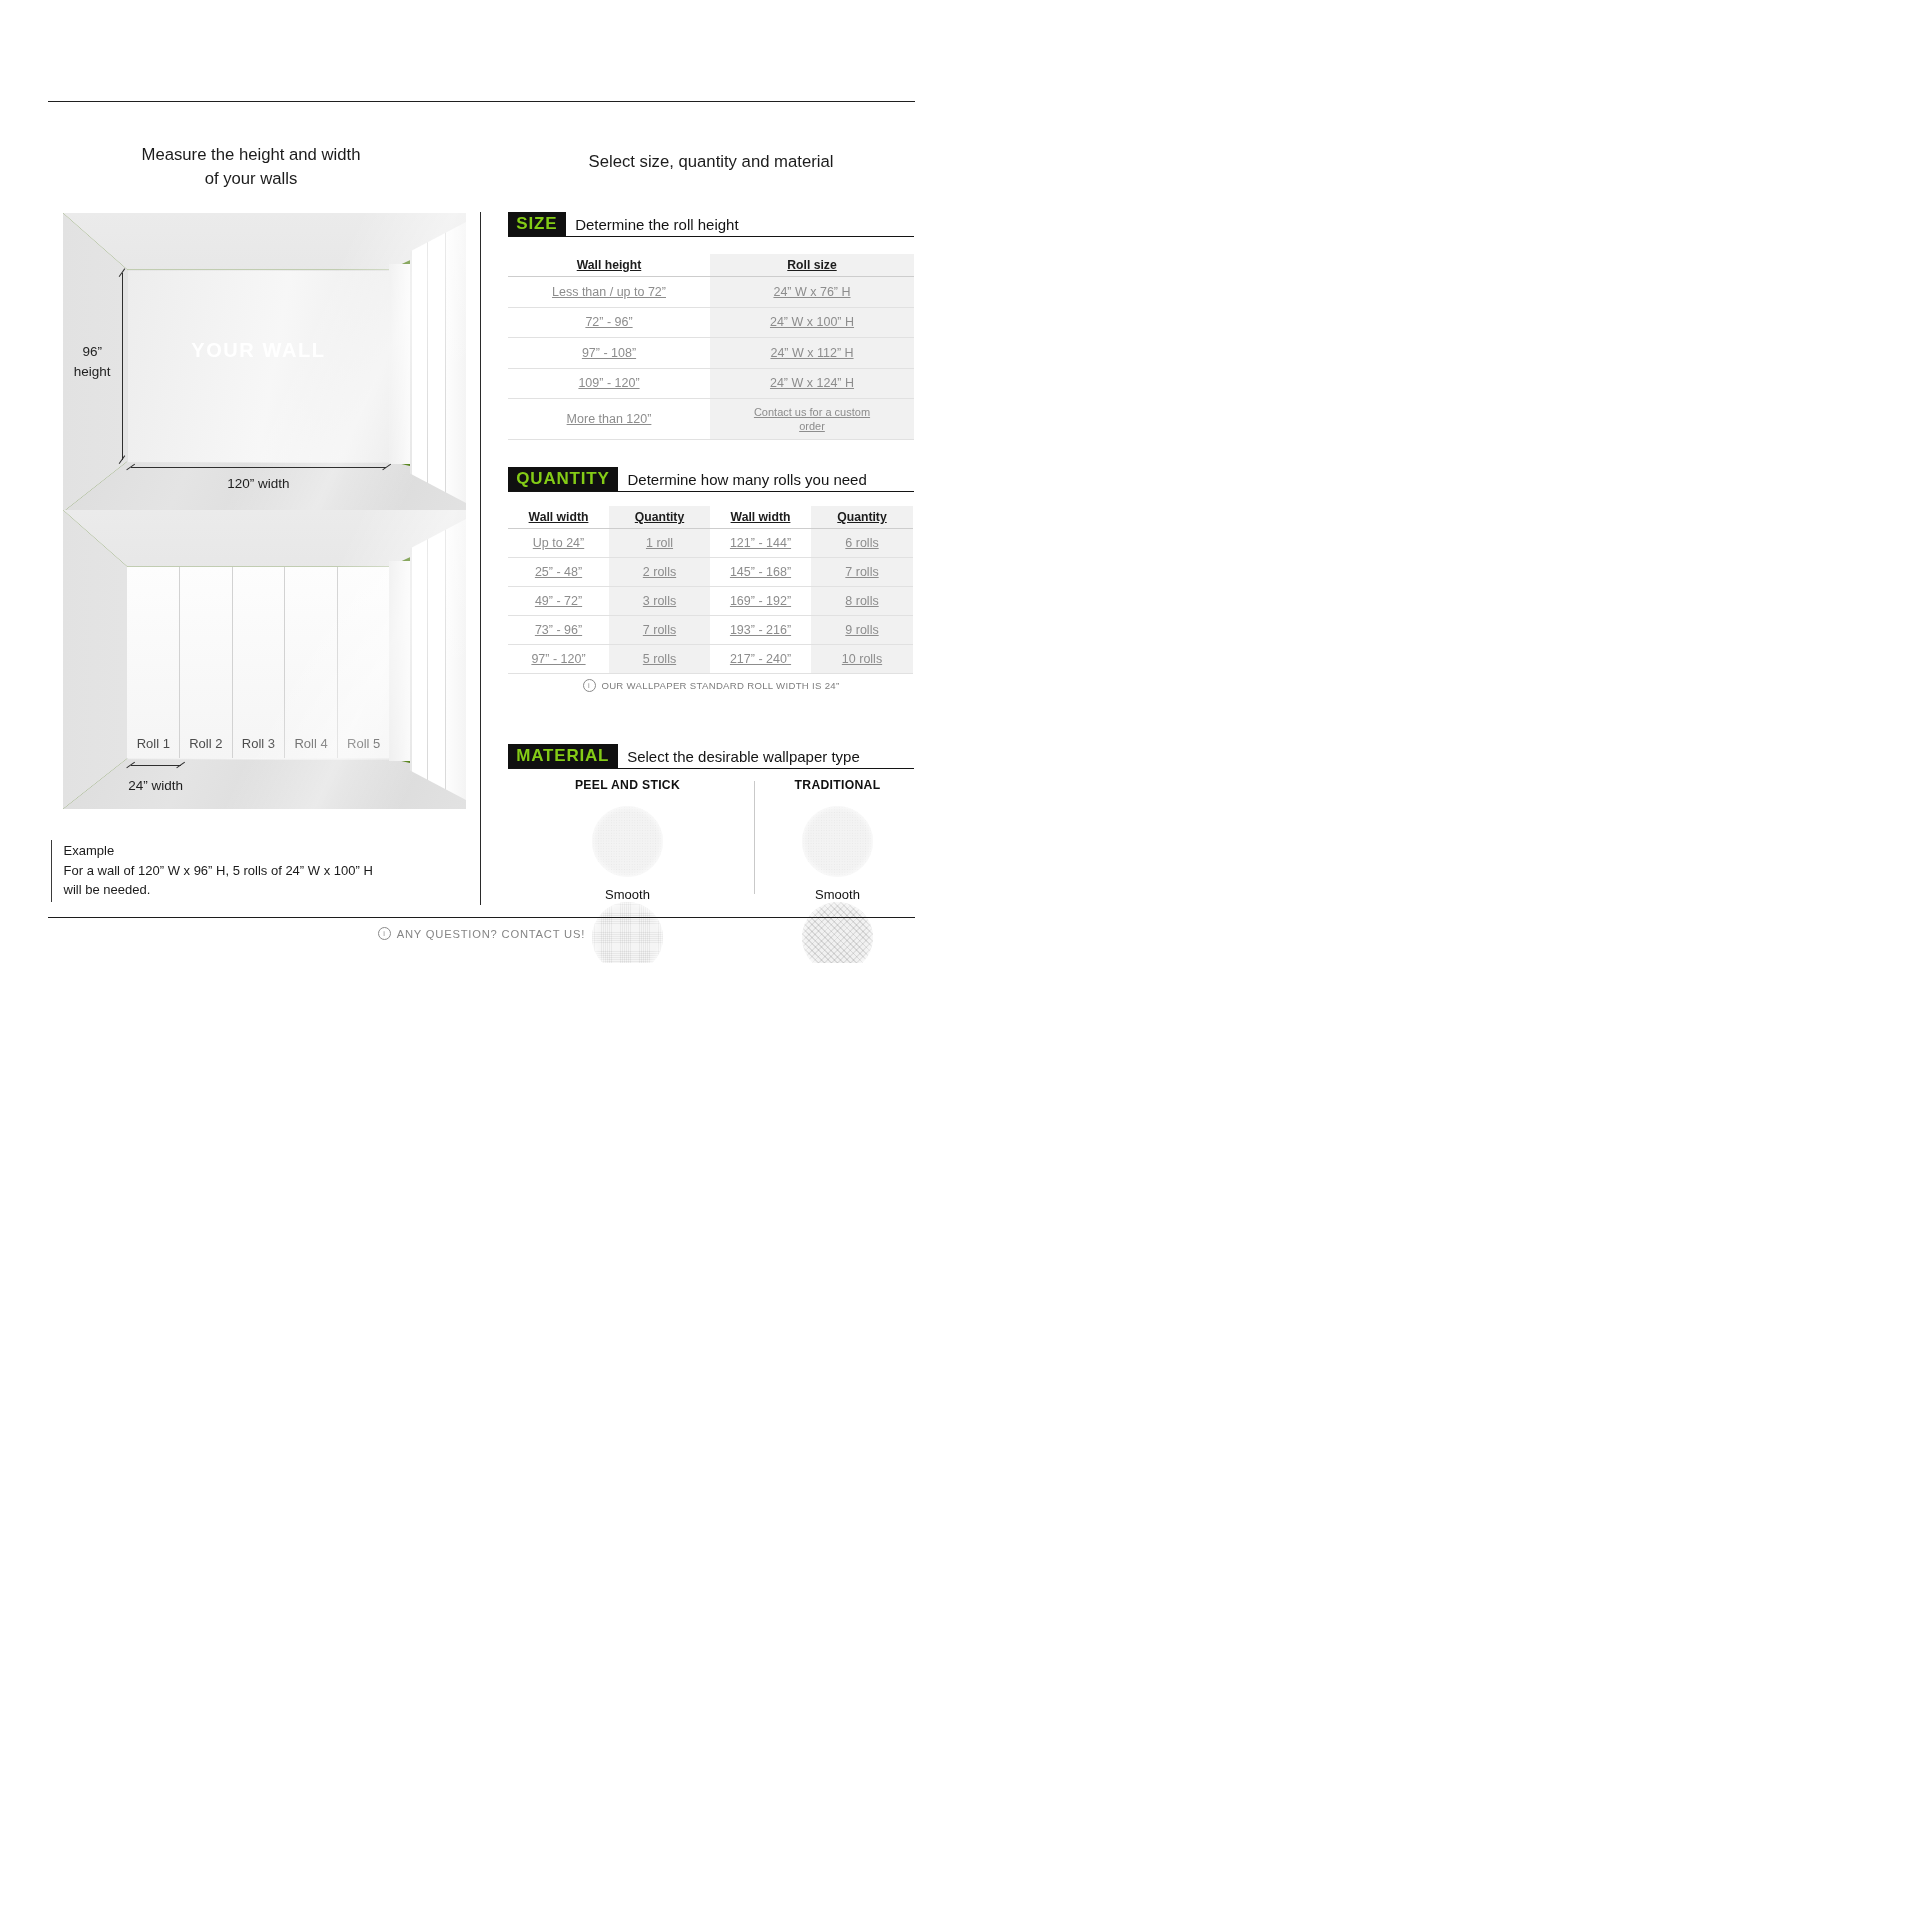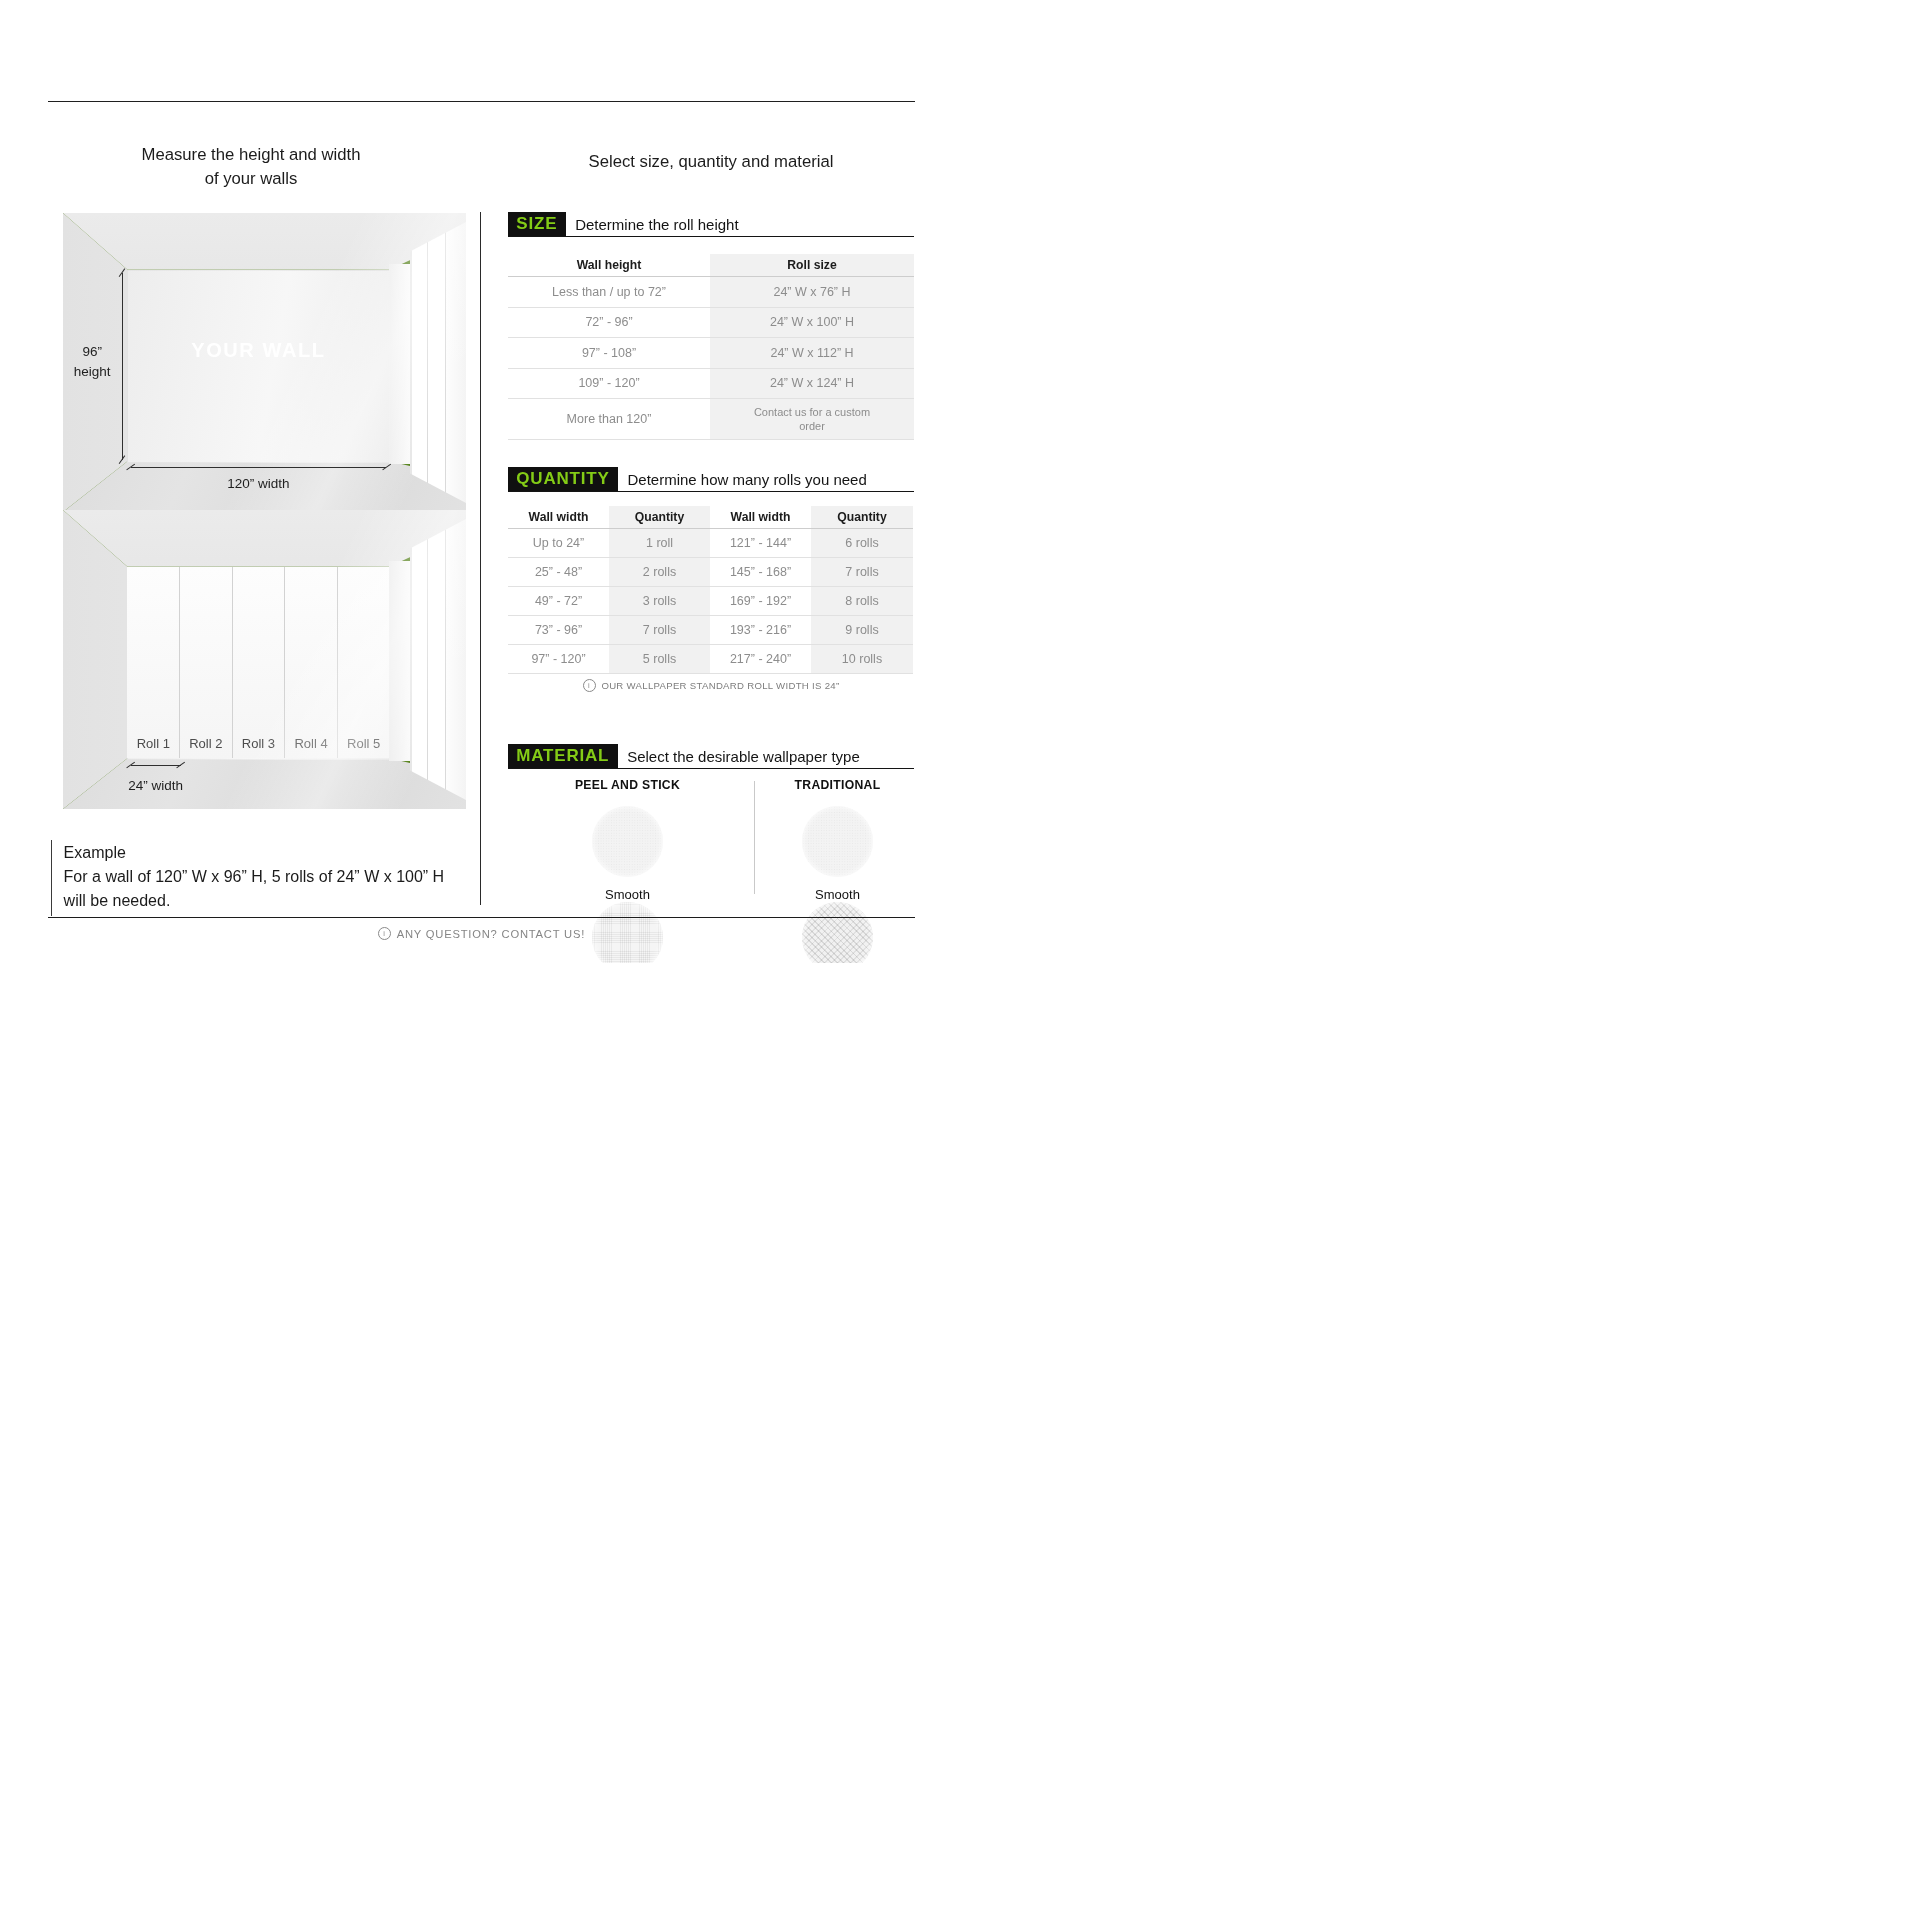--- a/index.html
+++ b/index.html
@@ -64,36 +64,36 @@
   
   .panels{position:absolute;left:16%;top:19%;width:65%;height:64%;display:flex;}
   .panel{flex:1;position:relative;background:linear-gradient(180deg,#fdfdfd,#f5f5f5);
          border-right:0.6px solid #d2d2d2;}
   .panel:last-child{border-right:none;}
   .panel-label{position:absolute;bottom:4%;left:0;right:0;text-align:center;
                font-size:13px;color:#4c4c4c;}
 
   
   .example{position:absolute;left:51px;top:840px;width:385px;border-left:1.9px solid #3a3a3a;
-           padding:1.3px 0 2.6px 11.6px;font-size:16px;line-height:1.5;color:#1b1b1b;}
+           padding:1.3px 0 2.6px 11.6px;font-size:13px;line-height:1.5;color:#1b1b1b;}
   .ex-body{white-space:pre-line;}
 
   
   .sec-head{position:absolute;left:508px;width:406px;height:24.4px;display:flex;align-items:stretch;
             border-bottom:1.3px solid #141414;}
   .sh-size{top:212px;} .sh-quantity{top:467px;} .sh-material{top:744px;}
   .tag{display:flex;align-items:center;padding:0 8.3px;background:#101010;color:#84cc16;
        font-size:17px;font-weight:600;letter-spacing:0.8px;}
   .sec-title{display:flex;align-items:center;margin-left:9.6px;font-size:15px;color:#141414;}
 
   
   .tbl{position:absolute;left:508px;width:406px;display:grid;}
   .size-tbl{top:254px;grid-template-columns:202px 204px;}
   .qty-tbl{top:506px;grid-template-columns:101px 101px 101px 102px;}
-  .cell{display:flex;align-items:center;justify-content:center;border-bottom:0.6px solid #e1e1e1;}
+  .cell{display:flex;align-items:center;justify-content:center;border-bottom:0.6px solid #e1e1e1;text-decoration:underline;}
   .th{height:22px;font-size:12.2px;font-weight:700;color:#1c1c1c;border-bottom:0.6px solid #cdcdcd;}
   .td{height:29.5px;font-size:12.5px;color:#8d8d8d;}
   .qty-tbl .td{height:28px;}
   .td.tall{height:40px;}
   .td.tall span{display:block;width:135px;text-align:center;font-size:11px;line-height:1.3;}
   .shade{background:#f1f1f1;}
 
   
   .icircle{flex:none;width:11px;height:11px;border:1px solid #8a8a8a;border-radius:50%;
            display:inline-flex;align-items:center;justify-content:center;

